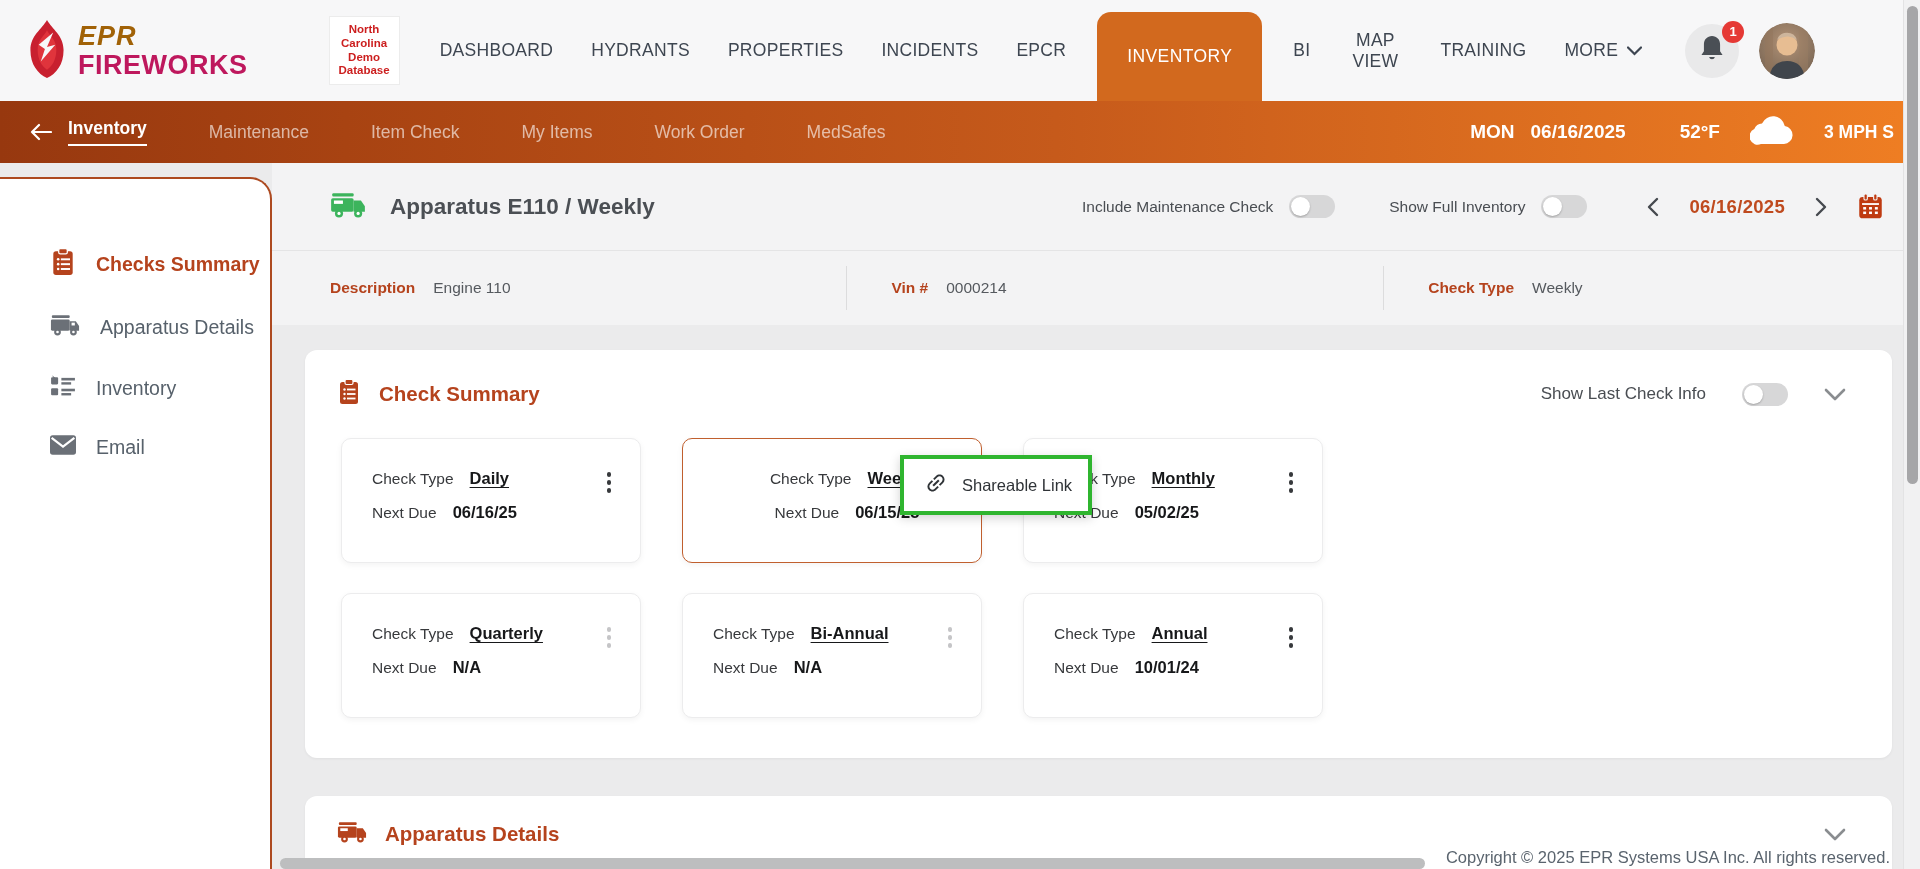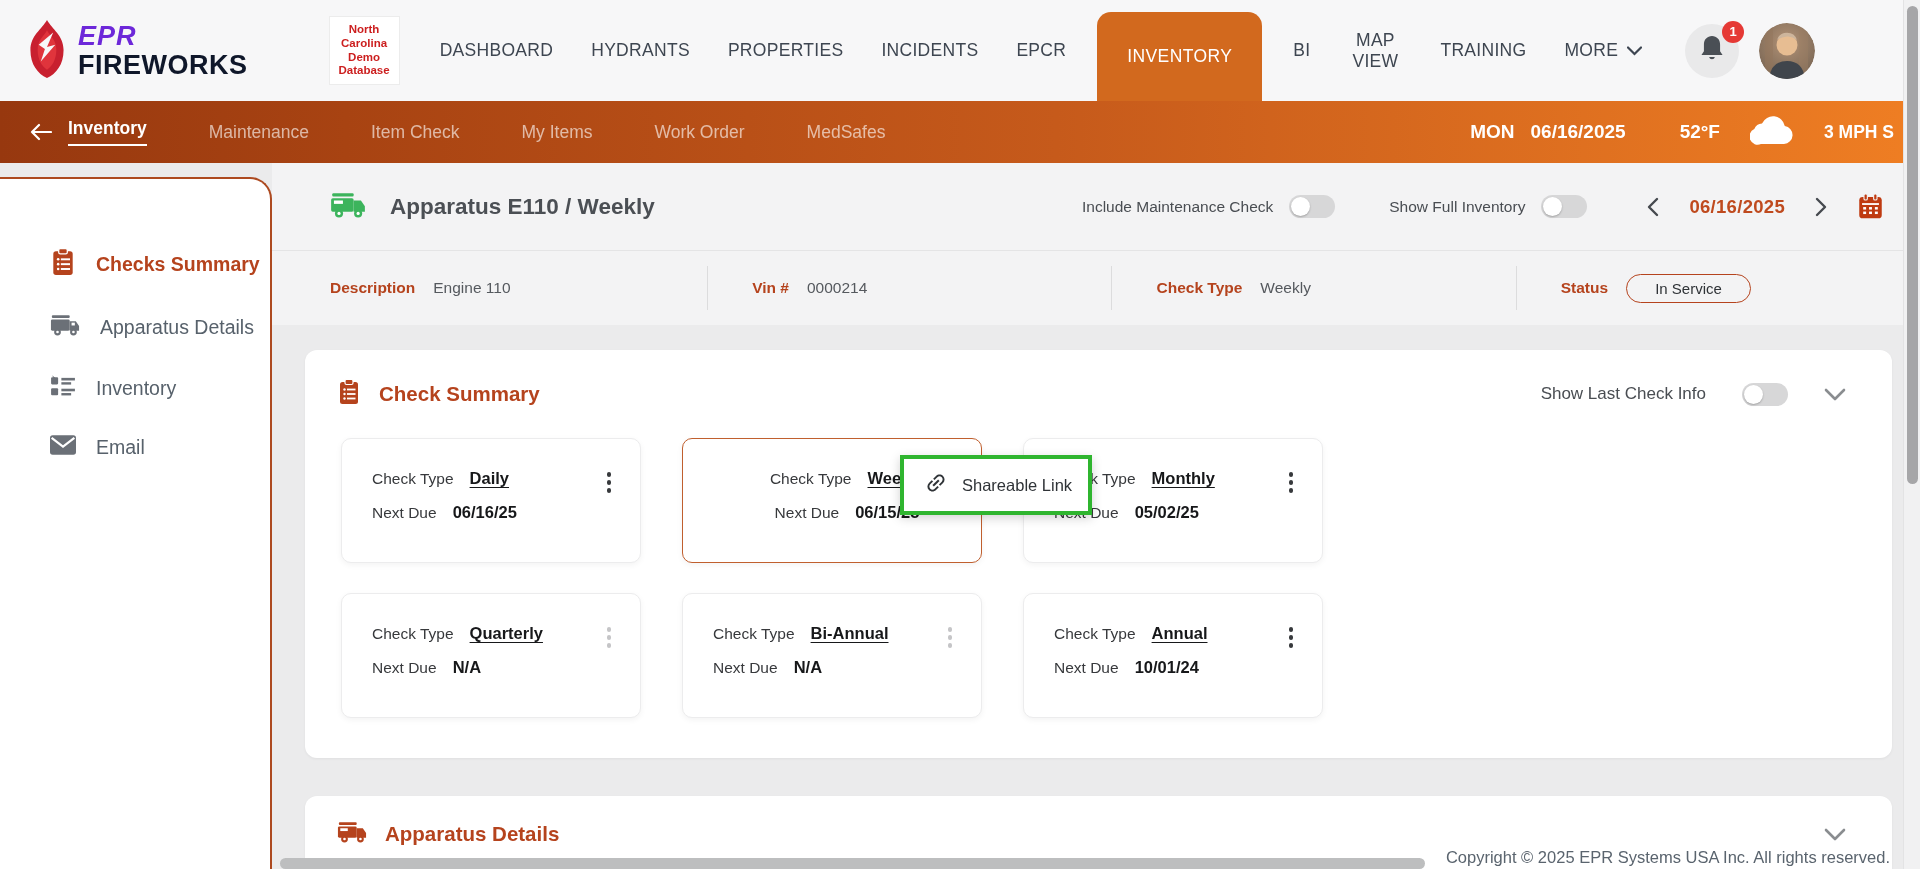--- a/index.html
+++ b/index.html
@@ -4,22 +4,22 @@
 <style>
   * { margin:0; padding:0; box-sizing:border-box; }
   html,body { width:1920px; height:869px; overflow:hidden; }
   body { font-family:"Liberation Sans", sans-serif; background:#ebebec; }
   #app { position:relative; width:1920px; height:869px; overflow:hidden; }
 
   
   .topnav { height:101px; background:#f7f7f8; display:flex; align-items:center; padding-left:26px; position:relative; }
   .logo { display:flex; align-items:center; }
   .logo-text { margin-left:10px; line-height:1; }
-  .logo-epr { font-style:italic; font-weight:bold; font-size:27px; color:#6d28d9; letter-spacing:1px; display:block; }
-  .logo-fireworks { font-weight:bold; font-size:27px; color:#0f172a; letter-spacing:.5px; display:block; margin-top:2px; }
+  .logo-epr { font-style:italic; font-weight:bold; font-size:27px; color:#a16207; letter-spacing:1px; display:block; }
+  .logo-fireworks { font-weight:bold; font-size:27px; color:#be185d; letter-spacing:.5px; display:block; margin-top:2px; }
   .nc-badge { margin-left:82px; background:#fff; padding:6px 9px; text-align:center; color:#cc1f1f;
               font-weight:bold; font-size:11.5px; line-height:1.2; box-shadow:0 0 0 1px #ececec; }
   .nav-items { display:flex; align-items:center; margin-left:22px; height:101px; }
   .nav-item { padding:0 19px; font-size:17.5px; color:#3e4651; letter-spacing:.3px; cursor:pointer; white-space:nowrap; }
   .nav-item.two-line { width:92px; text-align:center; white-space:normal; line-height:1.2; }
   .nav-tab-active { align-self:flex-end; height:89px; background:#d2691e; color:#fff; display:flex; align-items:center;
                     padding:0 30px; border-radius:14px 14px 0 0; margin:0 12px; font-size:17.5px; letter-spacing:.4px; cursor:pointer; }
   .nav-more { display:flex; align-items:center; gap:9px; }
   .bell-wrap { margin-left:24px; width:54px; height:54px; border-radius:50%; background:#e9e9ea; display:flex;
                align-items:center; justify-content:center; position:relative; cursor:pointer; flex:none; }
@@ -341,24 +341,20 @@
             <span class="field-value">Engine 110</span>
           </div>
           <div class="field">
             <span class="field-label">Vin #</span>
             <span class="field-value">0000214</span>
           </div>
           <div class="field">
             <span class="field-label">Check Type</span>
             <span class="field-value">Weekly</span>
           </div>
-          <div class="field">
-            <span class="field-label">Status</span>
-            <span class="status-pill">In Service</span>
-          </div>
         </div>
       </div>
 
       <section class="section-card cs">
         <div class="section-head">
           <span>
             <svg width="24" height="26" viewBox="0 0 24 26">
               <rect x="3" y="3" width="18" height="22" rx="2.5" fill="#b5431d"></rect>
               <rect x="8" y="0.5" width="8" height="5" rx="1.5" fill="#b5431d" stroke="#fff" stroke-width="1.2"></rect>
               <circle cx="7.5" cy="10.5" r="1.2" fill="#fff"></circle>

